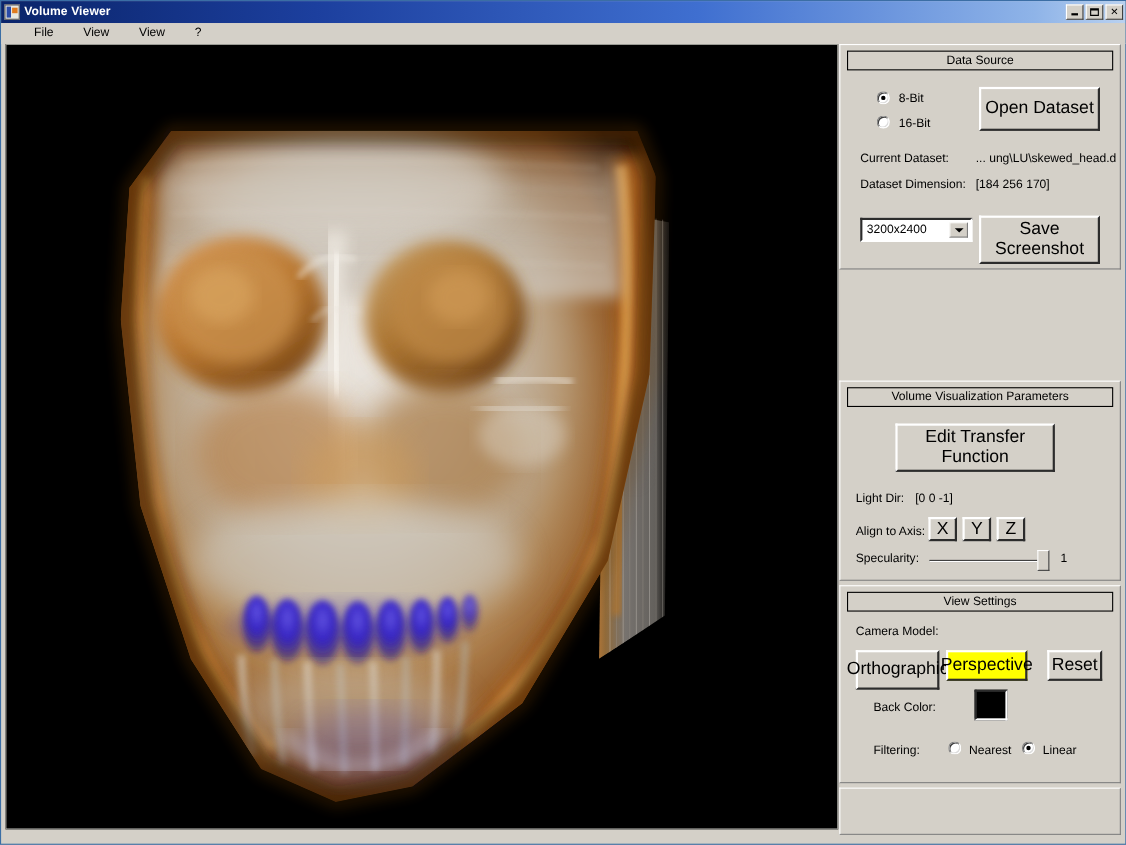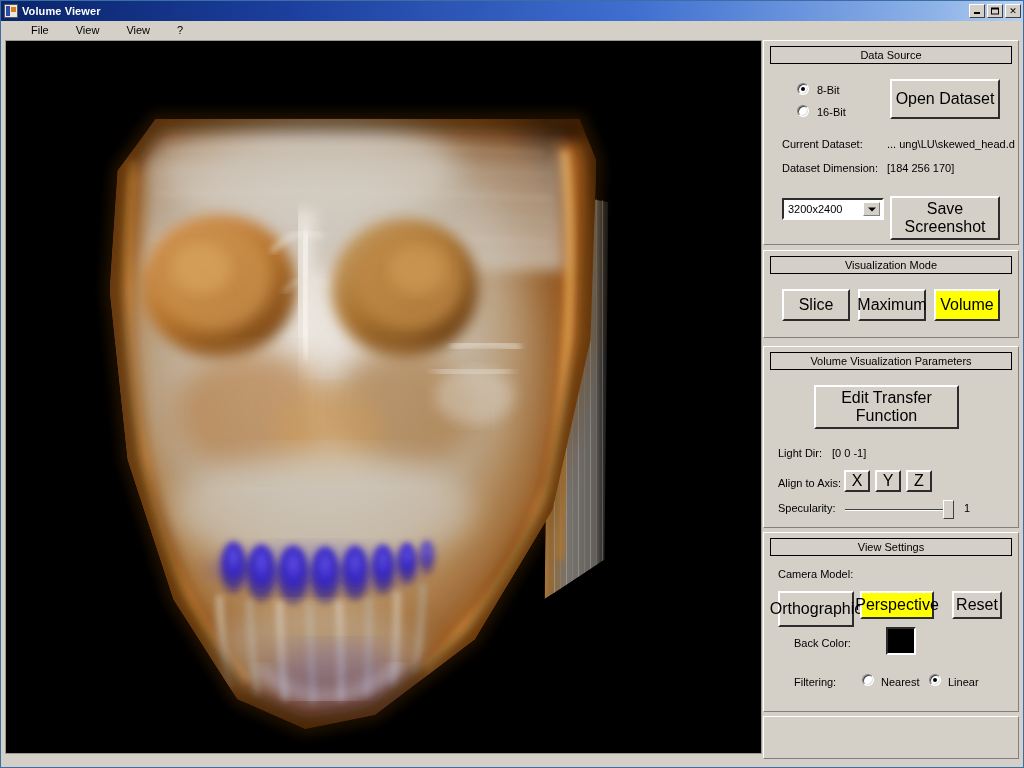--- a/index.html
+++ b/index.html
@@ -421,27 +421,20 @@
         <div class="dim-text" style="left:123px; top:121px;">[184 256 170]</div>
 
         <div class="combo" style="left:18px; top:157px; width:102px; height:22px;">
           <span>3200x2400</span>
           <div class="arrowbox"></div>
         </div>
 
         <div class="btn" style="left:126px; top:155px; width:110px; height:44px;">Save Screenshot</div>
       </div>
 
-      <div class="group" style="top:210px; height:88px;">
-        <div class="group-title">Visualization Mode</div>
-
-        <div class="btn" style="left:18px; top:38px; width:68px; height:32px;">Slice</div>
-        <div class="btn" style="left:94px; top:38px; width:68px; height:32px;">Maximum</div>
-        <div class="btn active" style="left:170px; top:38px; width:66px; height:32px;">Volume</div>
-      </div>
 
       <div class="group" style="top:306px; height:182px;">
         <div class="group-title">Volume Visualization Parameters</div>
 
         <div class="btn" style="left:50px; top:38px; width:145px; height:44px;">Edit Transfer Function</div>
 
         <div class="lbl" style="left:14px; top:100px;">Light Dir:</div>
         <div class="lbl" style="left:68px; top:100px;">[0 0 -1]</div>
 
         <div class="lbl" style="left:14px; top:130px;">Align to Axis:</div>

